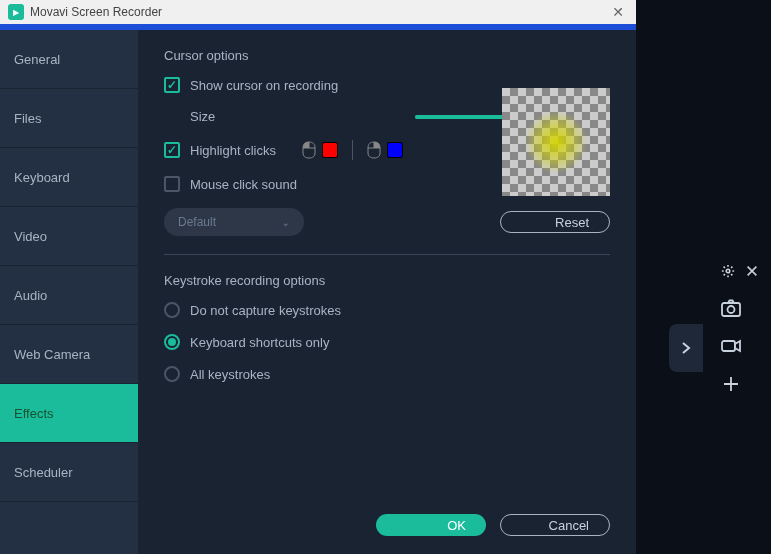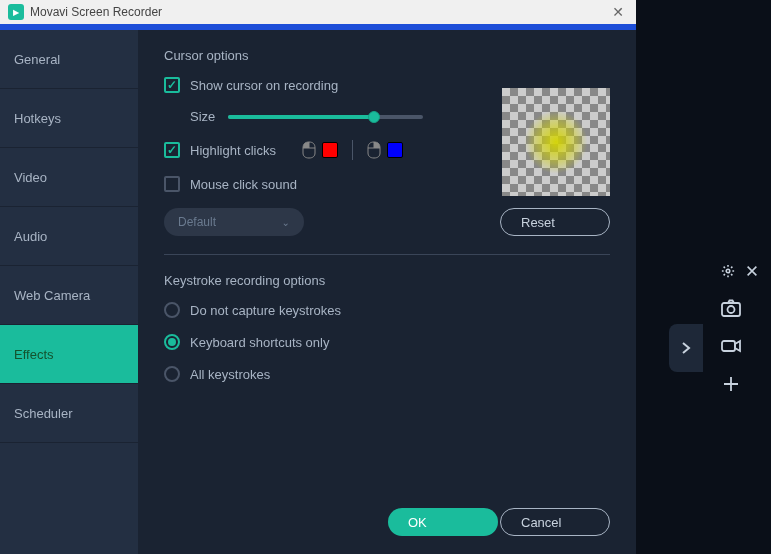--- a/index.html
+++ b/index.html
@@ -19,38 +19,38 @@
 .row { display: flex; align-items: center; margin-bottom: 16px; gap: 10px; }
 .checkbox { width: 16px; height: 16px; border: 2px solid #1abc9c; border-radius: 2px; display: flex; align-items: center; justify-content: center; cursor: pointer; flex-shrink: 0; }
 .checkbox.checked::before { content: "✓"; color: #1abc9c; font-size: 12px; font-weight: bold; }
 .checkbox.unchecked { border-color: #4a5568; }
 .color-swatch { width: 16px; height: 16px; border: 1px solid #000; border-radius: 2px; }
 .yellow { background: #d4d400; }
 .red { background: #ff0000; }
 .blue { background: #0000ff; }
 .mouse-icon { width: 14px; height: 18px; display: inline-block; }
 .mouse-icon svg { width: 100%; height: 100%; }
-.slider-row { display: flex; align-items: center; margin-bottom: 16px; margin-left: 26px; gap: 10px; }
+.slider-row { display: flex; align-items: center; margin-bottom: 16px; margin-left: 26px; gap: 10px; justify-content: space-between; }
 .slider-label { width: 28px; }
 .slider { position: relative; width: 195px; height: 4px; background: #4a5568; border-radius: 2px; }
 .slider-fill { position: absolute; left: 0; top: 0; height: 4px; background: #1abc9c; border-radius: 2px; width: 75%; }
 .slider-thumb { position: absolute; width: 12px; height: 12px; background: #1abc9c; border-radius: 50%; top: -4px; left: 75%; margin-left: -6px; border: 1px solid #16a085; }
 .divider-v { width: 1px; height: 20px; background: #4a5568; margin: 0 4px; }
 .select { width: 140px; height: 28px; background: #2d3748; border-radius: 14px; display: flex; align-items: center; padding: 0 14px; color: #6a7a8f; font-size: 12px; justify-content: space-between; cursor: pointer; }
 .select .chev { font-size: 10px; }
-.btn { height: 28px; padding: 0 20px; border-radius: 14px; display: flex; align-items: center; justify-content: flex-start; font-size: 13px; cursor: pointer; }
+.btn { height: 22px; padding: 0 20px; border-radius: 14px; display: flex; align-items: center; justify-content: flex-end; font-size: 13px; cursor: pointer; }
 .btn-reset { border: 1px solid #a8b4c4; color: #c8d2de; width: 110px; }
 .btn-row-top { display: flex; justify-content: space-between; align-items: center; margin-bottom: 18px; }
 .hr { height: 1px; background: #3a4558; margin-bottom: 18px; }
 .radio { width: 16px; height: 16px; border: 2px solid #4a5568; border-radius: 50%; display: flex; align-items: center; justify-content: center; cursor: pointer; flex-shrink: 0; }
 .radio.selected { border-color: #1abc9c; }
 .radio.selected::before { content: ""; width: 8px; height: 8px; background: #1abc9c; border-radius: 50%; }
 .preview { position: absolute; top: 58px; right: 26px; width: 108px; height: 108px; background-image: repeating-conic-gradient(#888 0% 25%, #ccc 0% 50%); background-size: 16px 16px; display: flex; align-items: center; justify-content: center; }
 .preview .glow { width: 64px; height: 64px; background: radial-gradient(circle, rgba(212,212,0,0.95) 0%, rgba(212,212,0,0.4) 45%, rgba(212,212,0,0) 70%); border-radius: 50%; }
-.footer { position: absolute; bottom: 18px; right: 26px; display: flex; gap: 2px; }
+.footer { position: absolute; bottom: 18px; right: 26px; display: flex; gap: 14px; }
 .btn-ok { background: #1abc9c; color: white; width: 110px; }
 .btn-cancel { border: 1px solid #a8b4c4; color: #c8d2de; width: 110px; }
 .right-panel { position: absolute; right: 0; top: 0; width: 135px; height: 554px; background: #0a0f18; }
 .tool-strip { position: absolute; right: 12px; top: 264px; display: flex; flex-direction: column; align-items: center; gap: 14px; }
 .tool-top { display: flex; gap: 10px; justify-content: flex-end; width: 56px; margin-bottom: 4px;}
 .tool-icon { color: #c8d2de; cursor: pointer; display: flex; align-items: center; justify-content: center; }
 .tool-icon svg { width: 24px; height: 24px; stroke: #c8d2de; fill: none; stroke-width: 1.8; }
 .tool-top .tool-icon svg { width: 14px; height: 14px; }
 .expand-tab { position: absolute; right: 68px; top: 324px; width: 34px; height: 48px; background: #1e2838; border-radius: 8px 0 0 8px; display: flex; align-items: center; justify-content: center; cursor: pointer; }
 .expand-tab svg { width: 16px; height: 16px; stroke: #c8d2de; fill: none; stroke-width: 2; }
@@ -64,21 +64,24 @@
     <div class="icon"></div>
     <div class="title">Movavi Screen Recorder</div>
     <div class="close">✕</div>
   </div>
   <div class="body">
     <div class="sidebar">
       <div class="sidebar-item">
           <span>General</span>
         </div>
       <div class="sidebar-item">
-          <span>Hotkeys</span>
+          <span>Files</span>
+        </div>
+      <div class="sidebar-item">
+          <span>Keyboard</span>
         </div>
       <div class="sidebar-item">
           <span>Video</span>
         </div>
       <div class="sidebar-item">
           <span>Audio</span>
         </div>
       <div class="sidebar-item">
           <span>Web Camera</span>
         </div>

